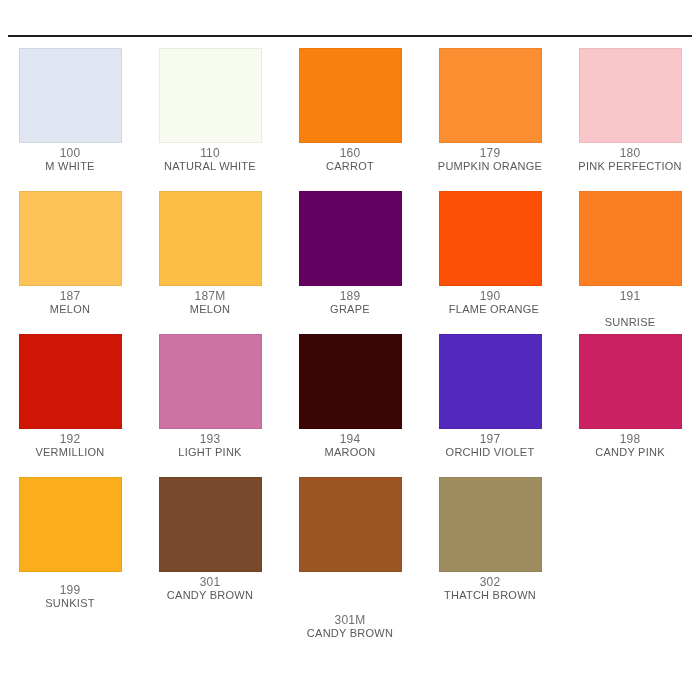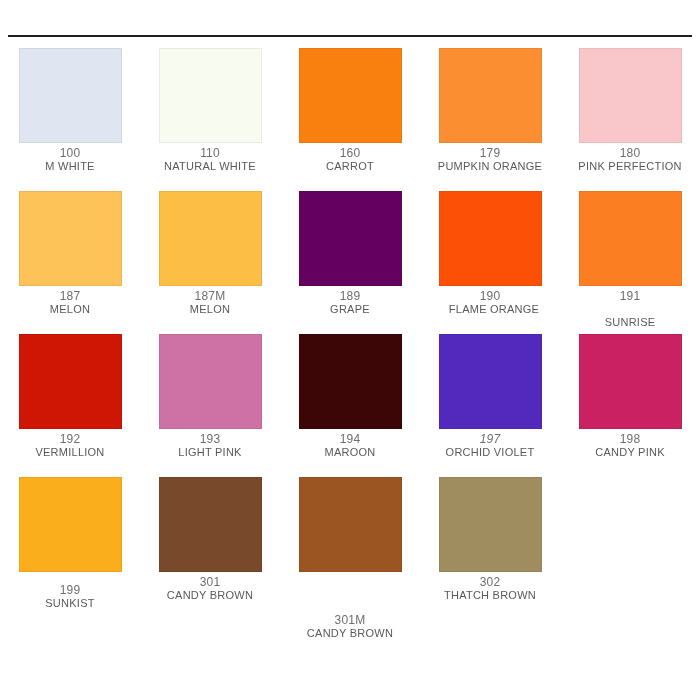--- a/index.html
+++ b/index.html
@@ -143,21 +143,21 @@
         <div class="swatch-code" style="color: rgb(109, 110, 113);">193</div>
         <div class="swatch-name" style="color: rgb(88, 89, 91);">LIGHT PINK</div>
       </div>
       <div class="swatch-cell">
         <div class="swatch-chip" style="background-color: rgb(60, 6, 7);"></div>
         <div class="swatch-code" style="color: rgb(109, 110, 113);">194</div>
         <div class="swatch-name" style="color: rgb(88, 89, 91);">MAROON</div>
       </div>
       <div class="swatch-cell">
         <div class="swatch-chip" style="background-color: rgb(83, 41, 189);"></div>
-        <div class="swatch-code" style="color: rgb(109, 110, 113); font-style: italic;">197</div>
+        <div class="swatch-code" style="color: rgb(109, 110, 113);">197</div>
         <div class="swatch-name" style="color: rgb(88, 89, 91);">ORCHID VIOLET</div>
       </div>
       <div class="swatch-cell">
         <div class="swatch-chip" style="background-color: rgb(201, 33, 97);"></div>
         <div class="swatch-code" style="color: rgb(109, 110, 113);">198</div>
         <div class="swatch-name" style="color: rgb(88, 89, 91);">CANDY PINK</div>
       </div>
       <div class="swatch-cell">
         <div class="swatch-chip" style="background-color: rgb(251, 174, 27);"></div>
         <div class="swatch-code" style="color: rgb(109, 110, 113); margin-top: 14px;">199</div>

